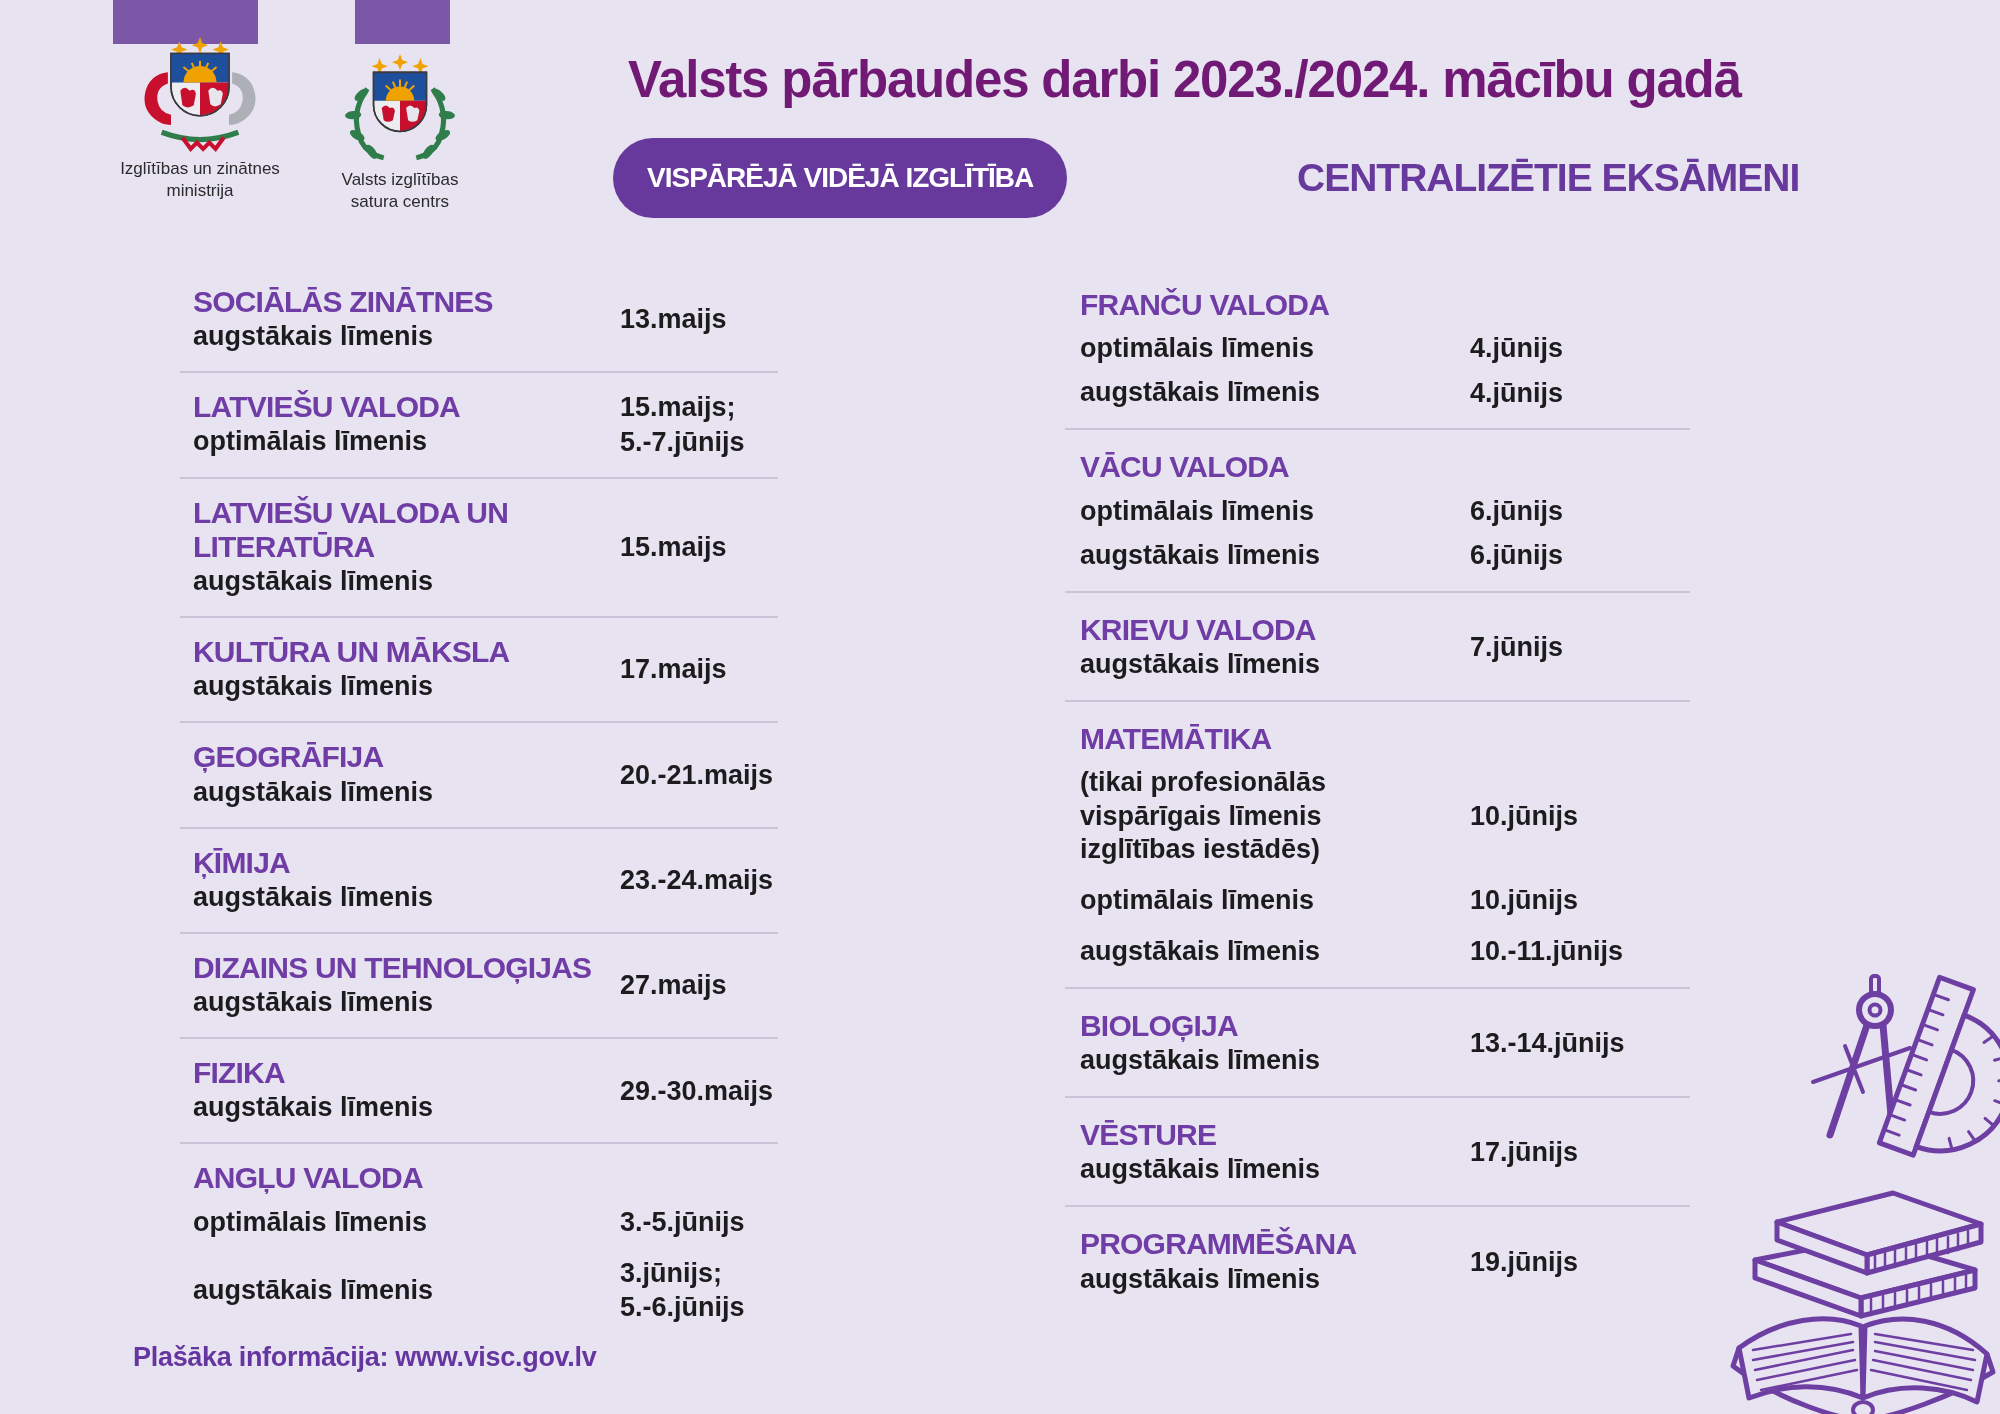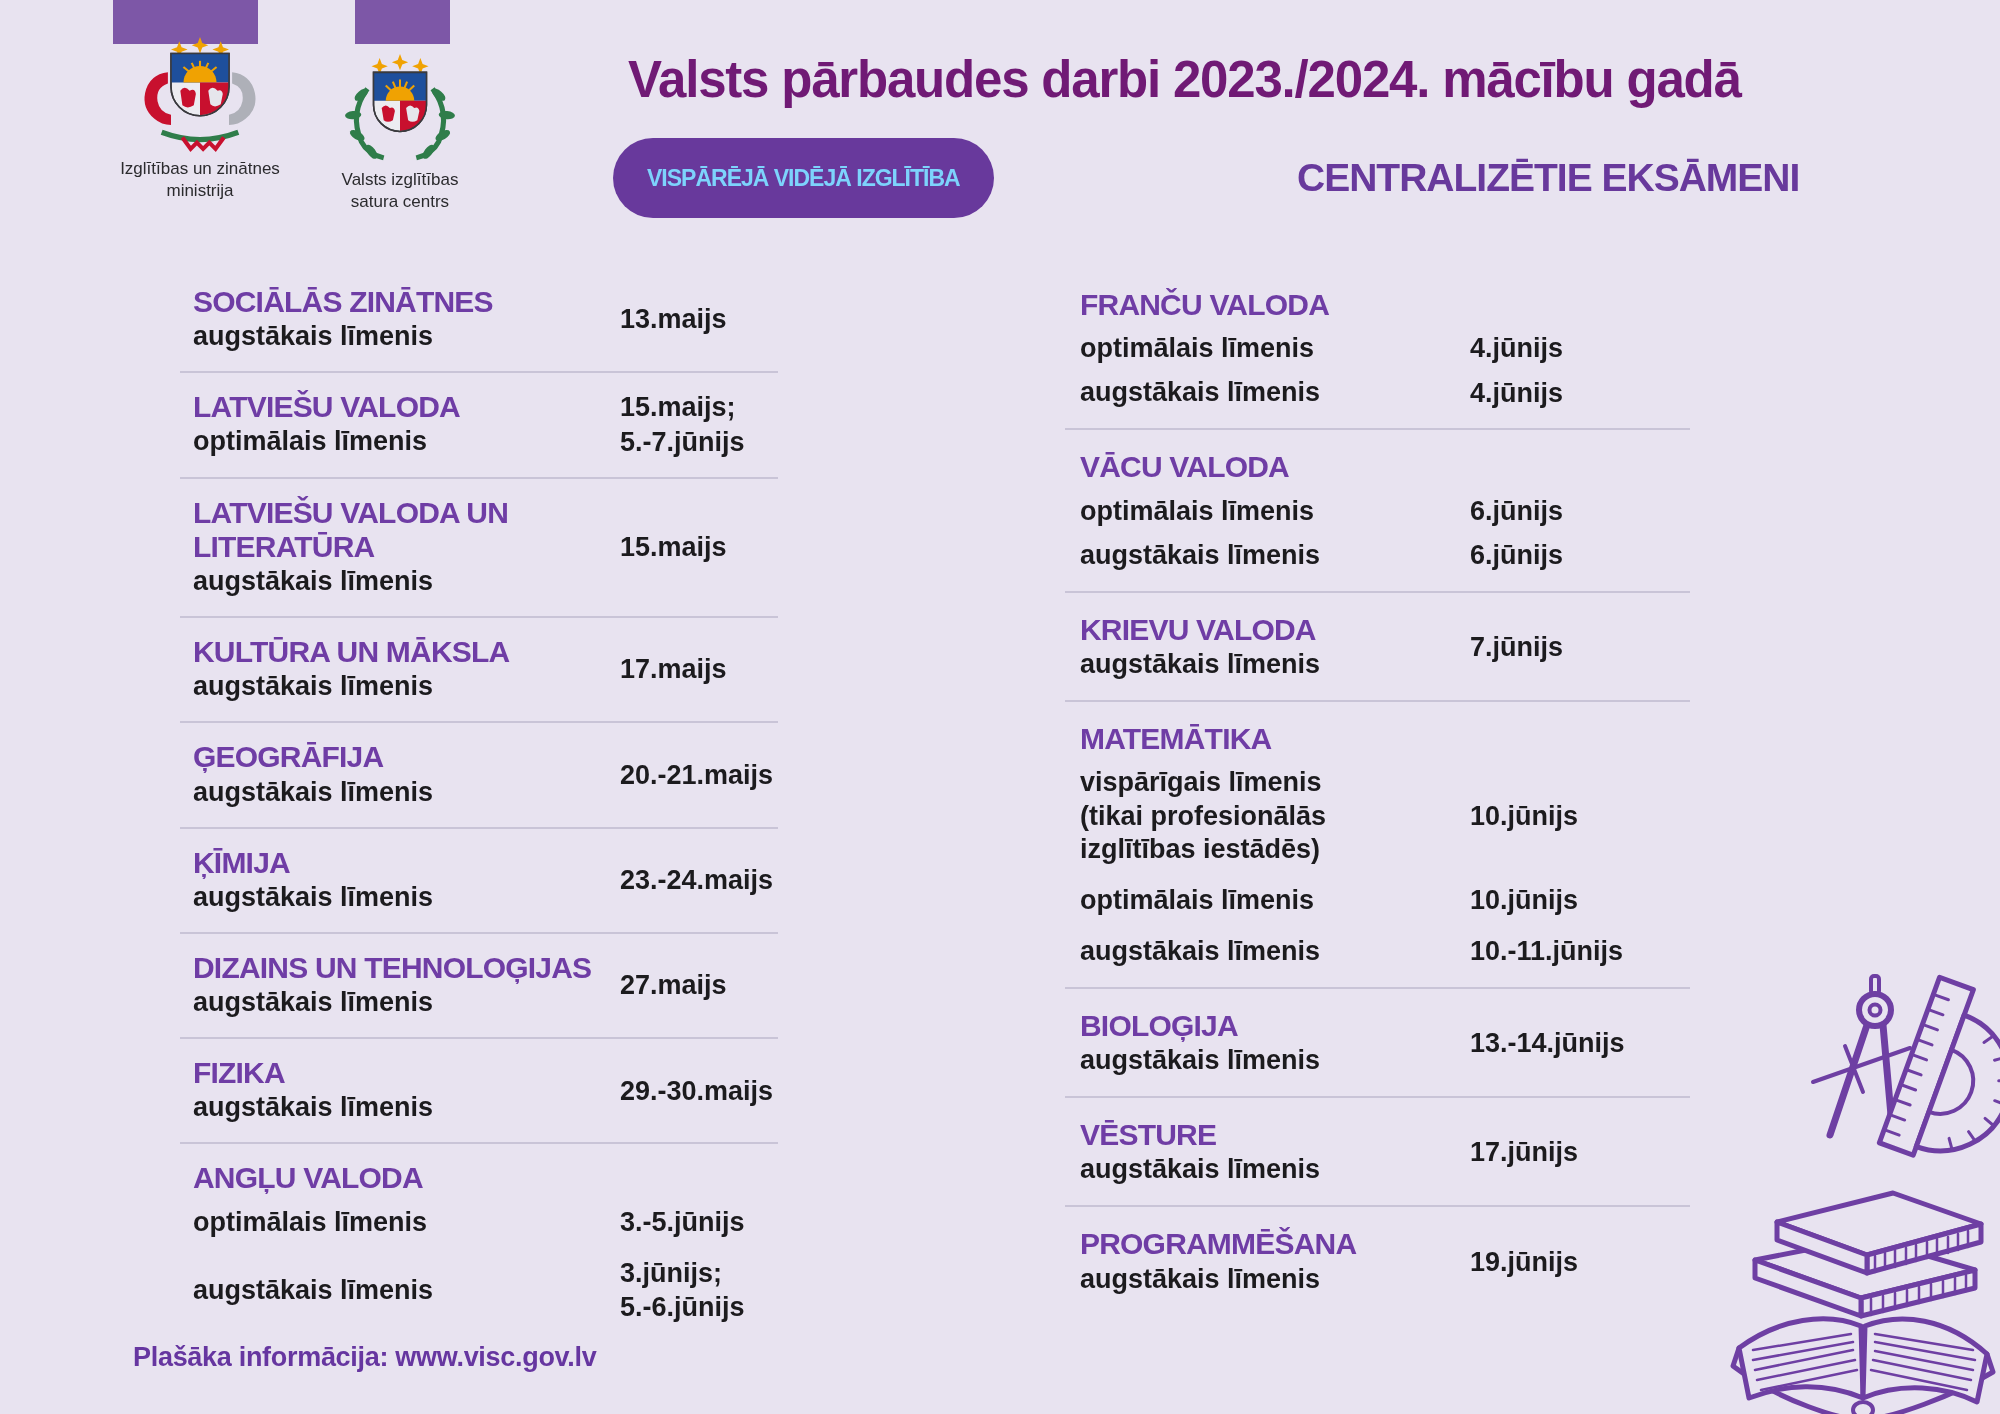--- a/index.html
+++ b/index.html
@@ -25,22 +25,22 @@
   .logo{position:absolute;text-align:center;}
   .logo-ministry{left:100px;top:37px;width:200px;}
   .logo-visc{left:330px;top:52px;width:140px;}
   .logo svg{display:block;margin:0 auto;}
   .logo-caption{font-size:17px;line-height:1.3;color:#2b2b2e;margin-top:5px;}
 
   
   .title{position:absolute;left:628px;top:50px;font-size:51px;font-weight:700;
          color:#701a75;letter-spacing:-1.2px;white-space:nowrap;}
   .badge{position:absolute;left:613px;top:138px;height:80px;display:inline-flex;
-         align-items:center;padding:12px 34px;background:var(--deep);color:#7dd3fc;
-         border-radius:40px;font-size:23px;font-weight:700;letter-spacing:-1px;white-space:nowrap;}
+         align-items:center;padding:12px 34px;background:var(--deep);color:#ffffff;
+         border-radius:40px;font-size:28px;font-weight:700;letter-spacing:-1px;white-space:nowrap;}
   .subtitle{position:absolute;left:1297px;top:138px;height:80px;display:flex;align-items:center;
          color:var(--deep);font-size:39px;font-weight:700;letter-spacing:-1px;white-space:nowrap;}
 
   
   .col{position:absolute;}
   .col-left{left:180px;top:268px;width:598px;}
   .col-right{left:1065px;top:268px;width:625px;}
   .row{display:flex;align-items:center;padding:17px 0 17px 13px;}
   .col-right .row{padding:20px 0 18px 15px;}
   .cell{width:427px;flex:none;}
@@ -303,22 +303,22 @@
       <div class="date">
         <div>7.jūnijs</div>
       </div>
     </div>
     <div class="hr"></div>
 
     <div class="row row-stack row-mat">
       <div class="subject mat-sub">MATEMĀTIKA</div>
       <div class="lvl-line">
         <div class="level mat-name">
+          <div>(tikai profesionālās</div>
           <div>vispārīgais līmenis</div>
-          <div>(tikai profesionālās</div>
           <div>izglītības iestādēs)</div>
         </div>
         <div class="date">
           <div>10.jūnijs</div>
         </div>
       </div>
       <div class="lvl-line gap-lg">
         <div class="level">optimālais līmenis</div>
         <div class="date">
           <div>10.jūnijs</div>

